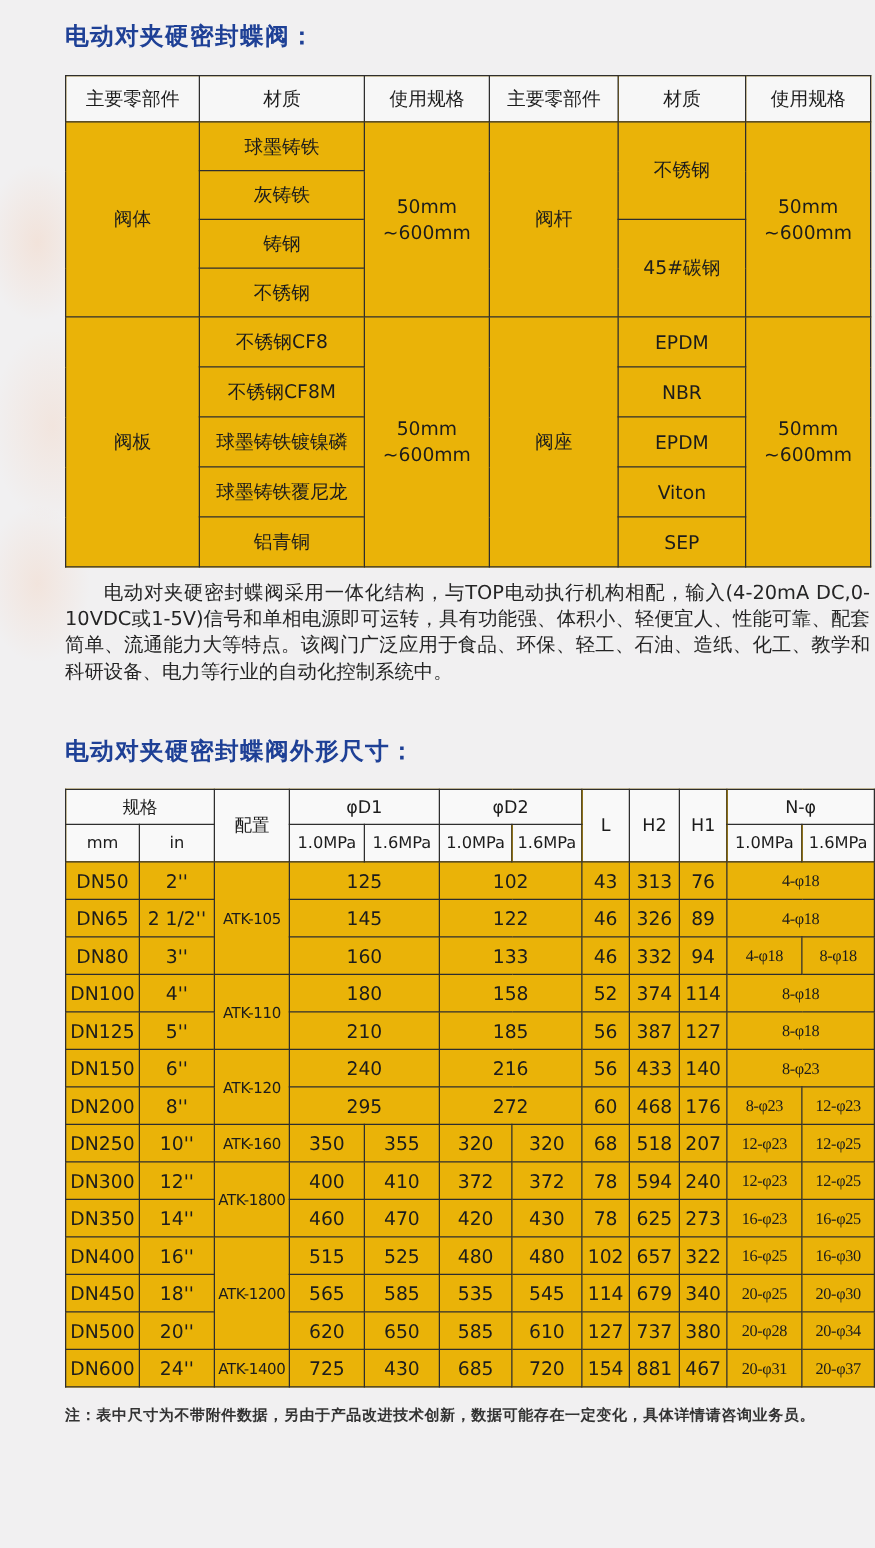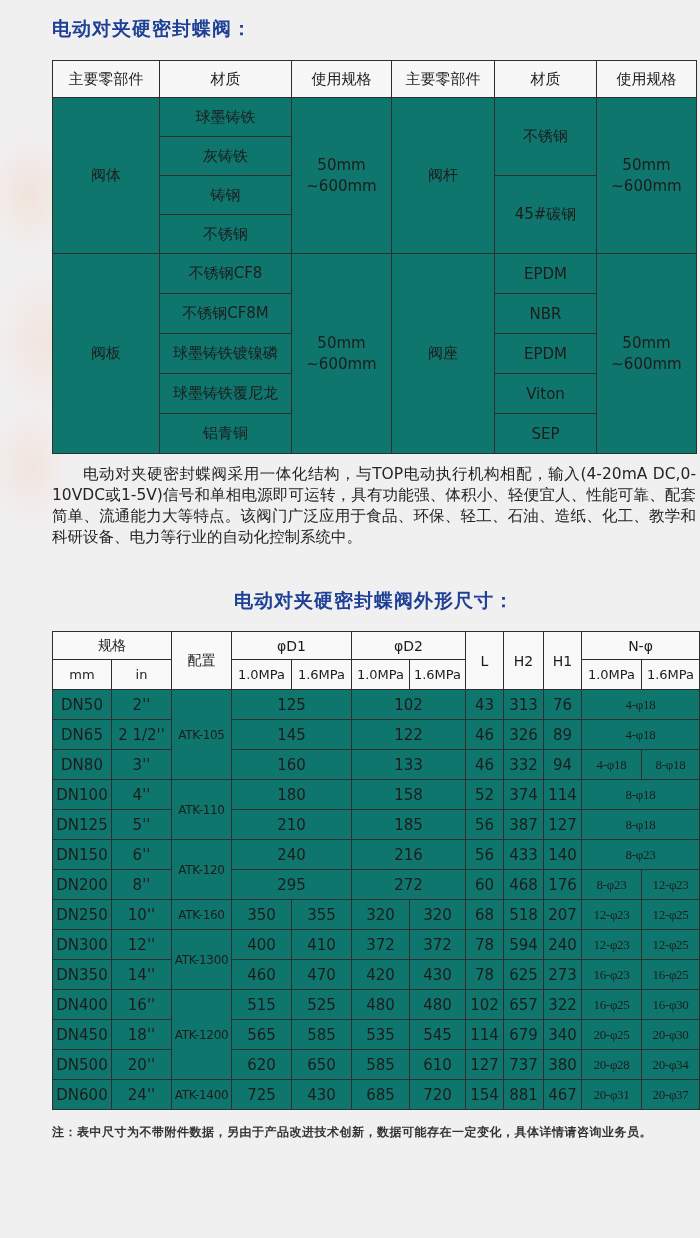--- a/index.html
+++ b/index.html
@@ -31,28 +31,28 @@
   .sec-title {
     position: relative; z-index: 1;
     color: #1e4096;
     font-size: 19px;
     font-weight: bold;
     letter-spacing: 1px;
     margin: 0;
   }
   .title-1 { margin-bottom: 18px; }
   .title-2 { margin-top: 54px; }
-  .title-3 { margin-top: 40px; margin-bottom: 17px; text-align: center; }
+  .title-3 { margin-top: 40px; margin-bottom: 17px; }
 
   table {
     position: relative; z-index: 1;
     border-collapse: collapse;
     width: 644px;
     table-layout: fixed;
-    background: #0f766e;
+    background: #eab308;
   }
   th, td {
     border: 1.5px solid #2e2e2e;
     text-align: center;
     vertical-align: middle;
     padding: 0 2px;
     font-weight: normal;
     overflow: hidden;
   }
 
@@ -293,21 +293,21 @@
       <td>320</td>
       <td>68</td>
       <td>518</td>
       <td>207</td>
       <td class="nphi">12-φ23</td>
       <td class="nphi">12-φ25</td>
     </tr>
     <tr>
       <td>DN300</td>
       <td>12''</td>
-      <td rowspan="2" class="config">ATK-1300</td>
+      <td rowspan="2" class="config">ATK-1800</td>
       <td>400</td>
       <td>410</td>
       <td>372</td>
       <td>372</td>
       <td>78</td>
       <td>594</td>
       <td>240</td>
       <td class="nphi">12-φ23</td>
       <td class="nphi">12-φ25</td>
     </tr>

